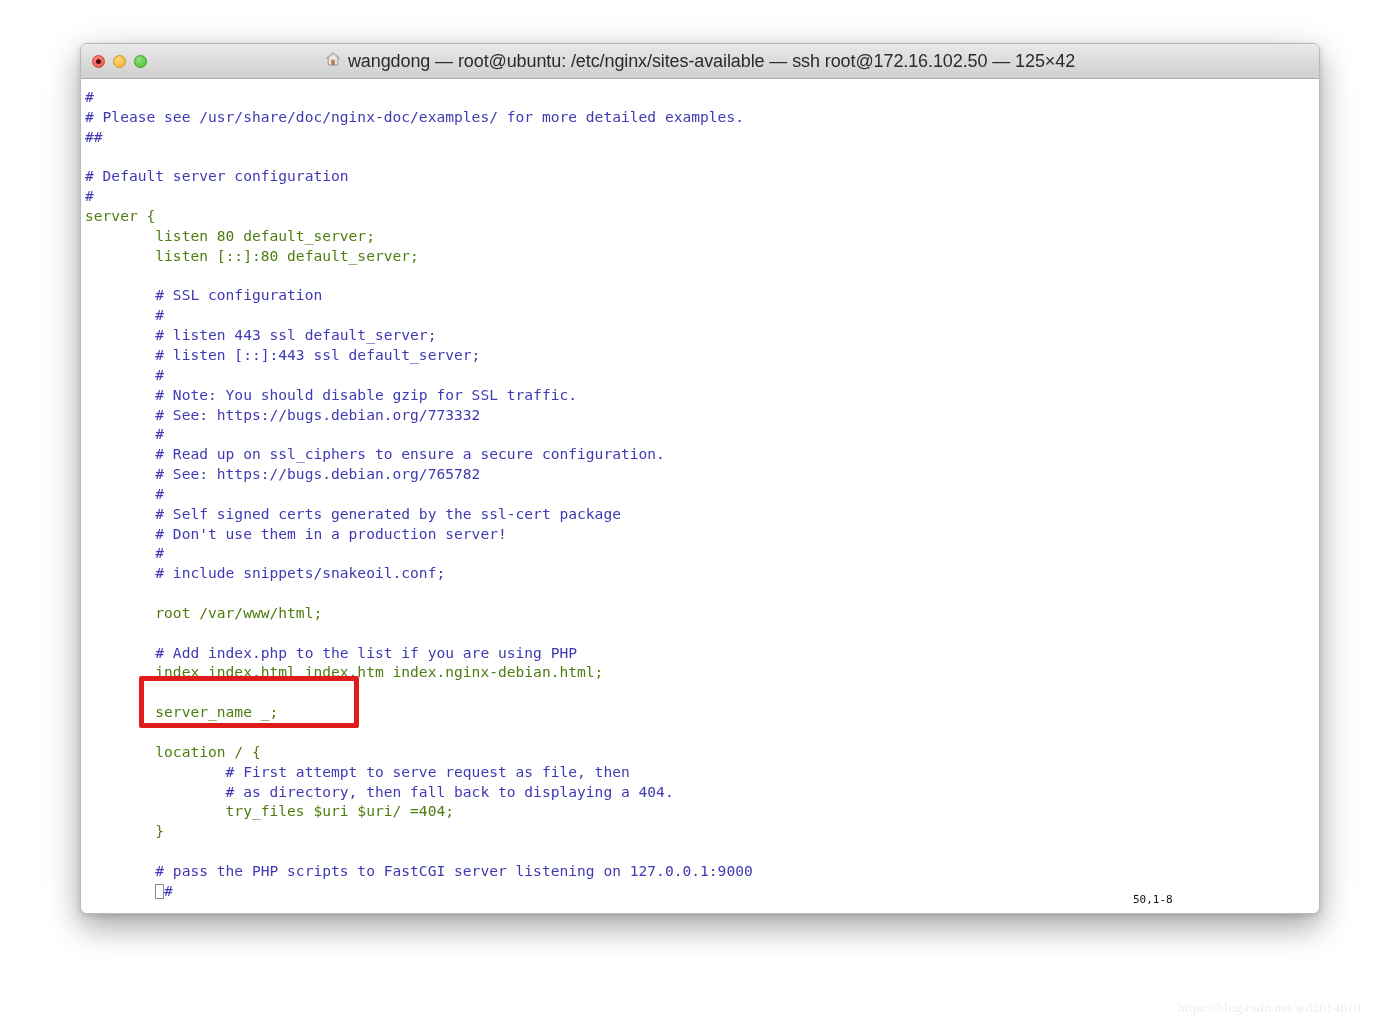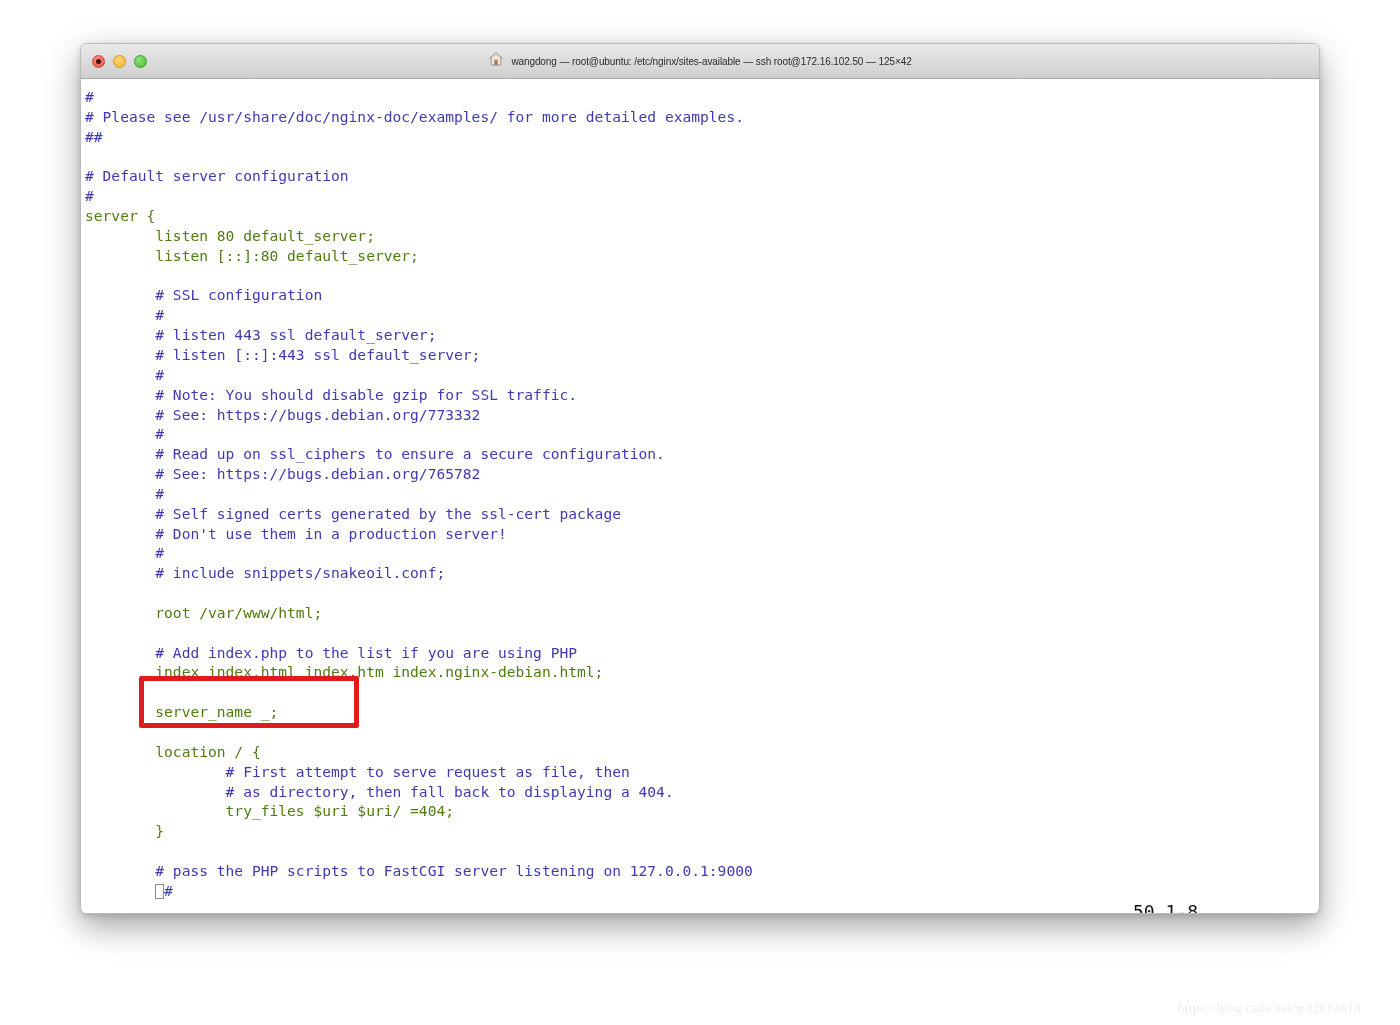--- a/index.html
+++ b/index.html
@@ -74,21 +74,21 @@
   .title-wrap {
     flex: 1;
     display: flex;
     align-items: center;
     justify-content: center;
     gap: 7px;
   }
   .home-icon { display: block; }
   .title-text {
     font-family: "Liberation Sans", sans-serif;
-    font-size: 10px;
+    font-size: 18px;
     color: #2b2b2b;
     white-space: nowrap;
     letter-spacing: -0.1px;
   }
 
   
   .term {
     position: relative;
     background: #ffffff;
     height: 835px;
@@ -120,21 +120,21 @@
   }
 
   
   .statusline {
     position: absolute;
     left: 0;
     right: 0;
     bottom: 14px;
     height: 20px;
     font-family: "DejaVu Sans Mono", "Liberation Mono", monospace;
-    font-size: 18px;
+    font-size: 11px;
     color: #111111;
     white-space: pre;
   }
   .status-pos  { position: absolute; left: 1052px; }
 
   
   .annot-box {
     position: absolute;
     left: 139px;
     top: 676px;

